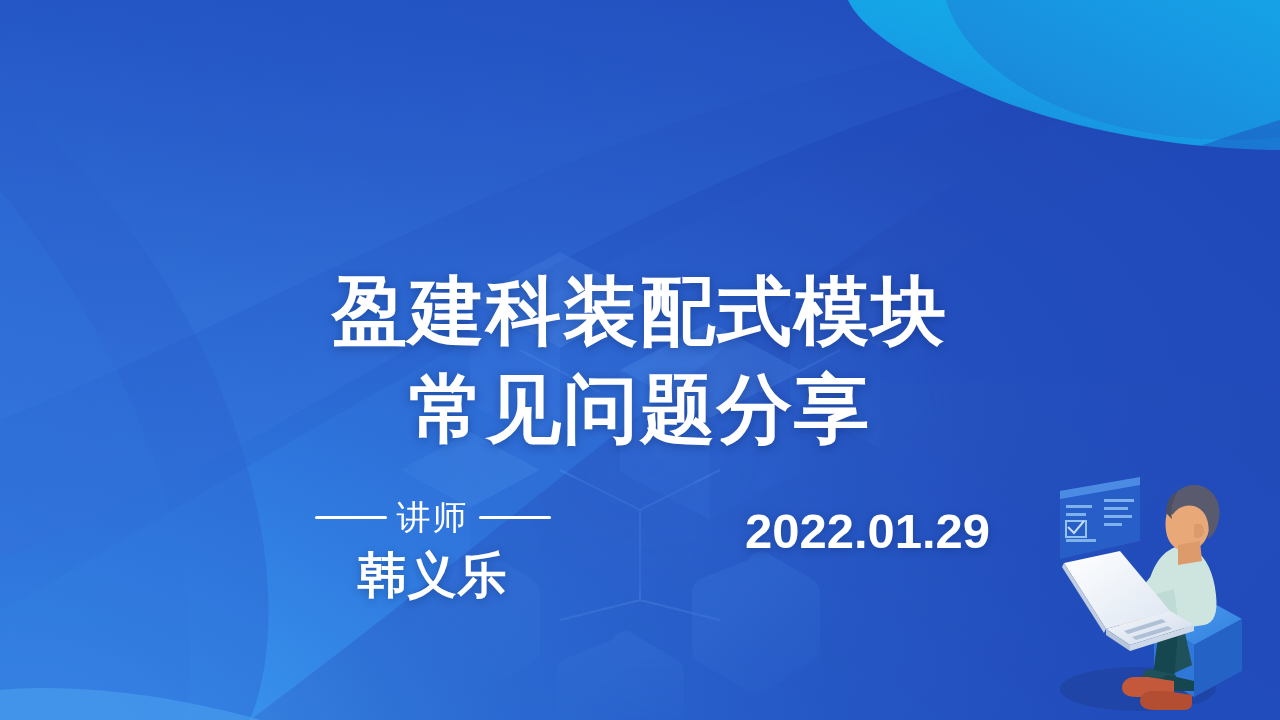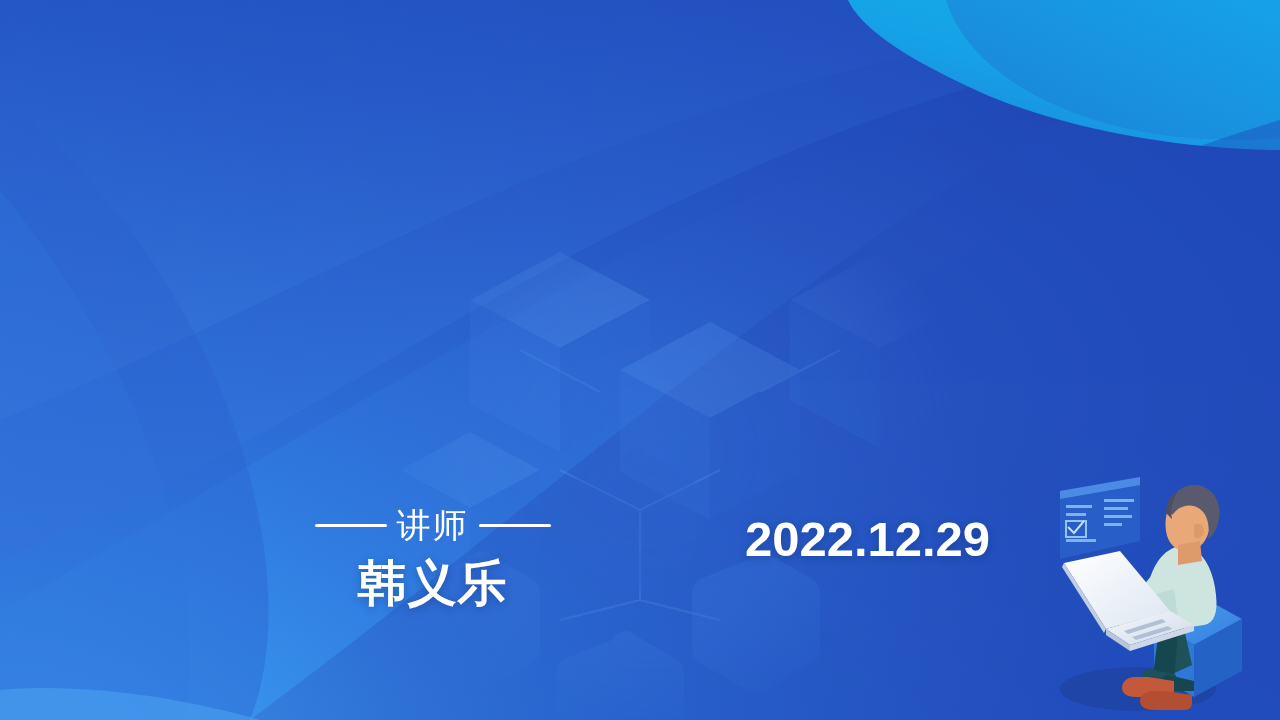--- a/index.html
+++ b/index.html
@@ -59,21 +59,20 @@
     top: 495px;
     left: 255px;
     width: 790px;
     display: flex;
     justify-content: space-between;
     color: #ffffff;
   }
   .meta-col {
     width: 355px;
     text-align: center;
-    margin-top: 8px;
   }
   .meta-head {
     display: flex;
     align-items: center;
     justify-content: center;
     gap: 10px;
     height: 44px;
   }
   .meta-rule {
     display: block;
@@ -246,34 +245,38 @@
           <path d="M540,470 L470,508 L470,588 L540,550 Z" fill="#2f68d2"></path>
         </g>
       </g>
 
       <path d="M0,690 C90,682 190,700 260,720 L0,720 Z" fill="#57b1f7" opacity="0.40"></path>
     </svg>
   </div>
 
   <div class="content">
 
+    <div class="title-block">
+      <div class="title-line">盈建科装配式模块</div>
+      <div class="title-line">常见问题分享</div>
+    </div>
 
     <div class="meta-row">
 
       <div class="meta-col">
         <div class="meta-head">
           <span class="meta-rule"></span>
           <span class="meta-label">讲师</span>
           <span class="meta-rule"></span>
         </div>
         <div class="meta-value">韩义乐</div>
       </div>
 
       <div class="meta-col">
-        <div class="meta-value is-date">2022.12.29</div>
+        <div class="meta-value is-date">2022.01.29</div>
       </div>
 
     </div>
 
     <div class="illustration">
       <svg width="200" height="245" viewBox="0 0 200 245" xmlns="http://www.w3.org/2000/svg">
         <defs>
           <linearGradient id="lapTop" x1="0" y1="0" x2="1" y2="1">
             <stop offset="0%" stop-color="#ffffff"></stop>
             <stop offset="100%" stop-color="#dde6f2"></stop>

